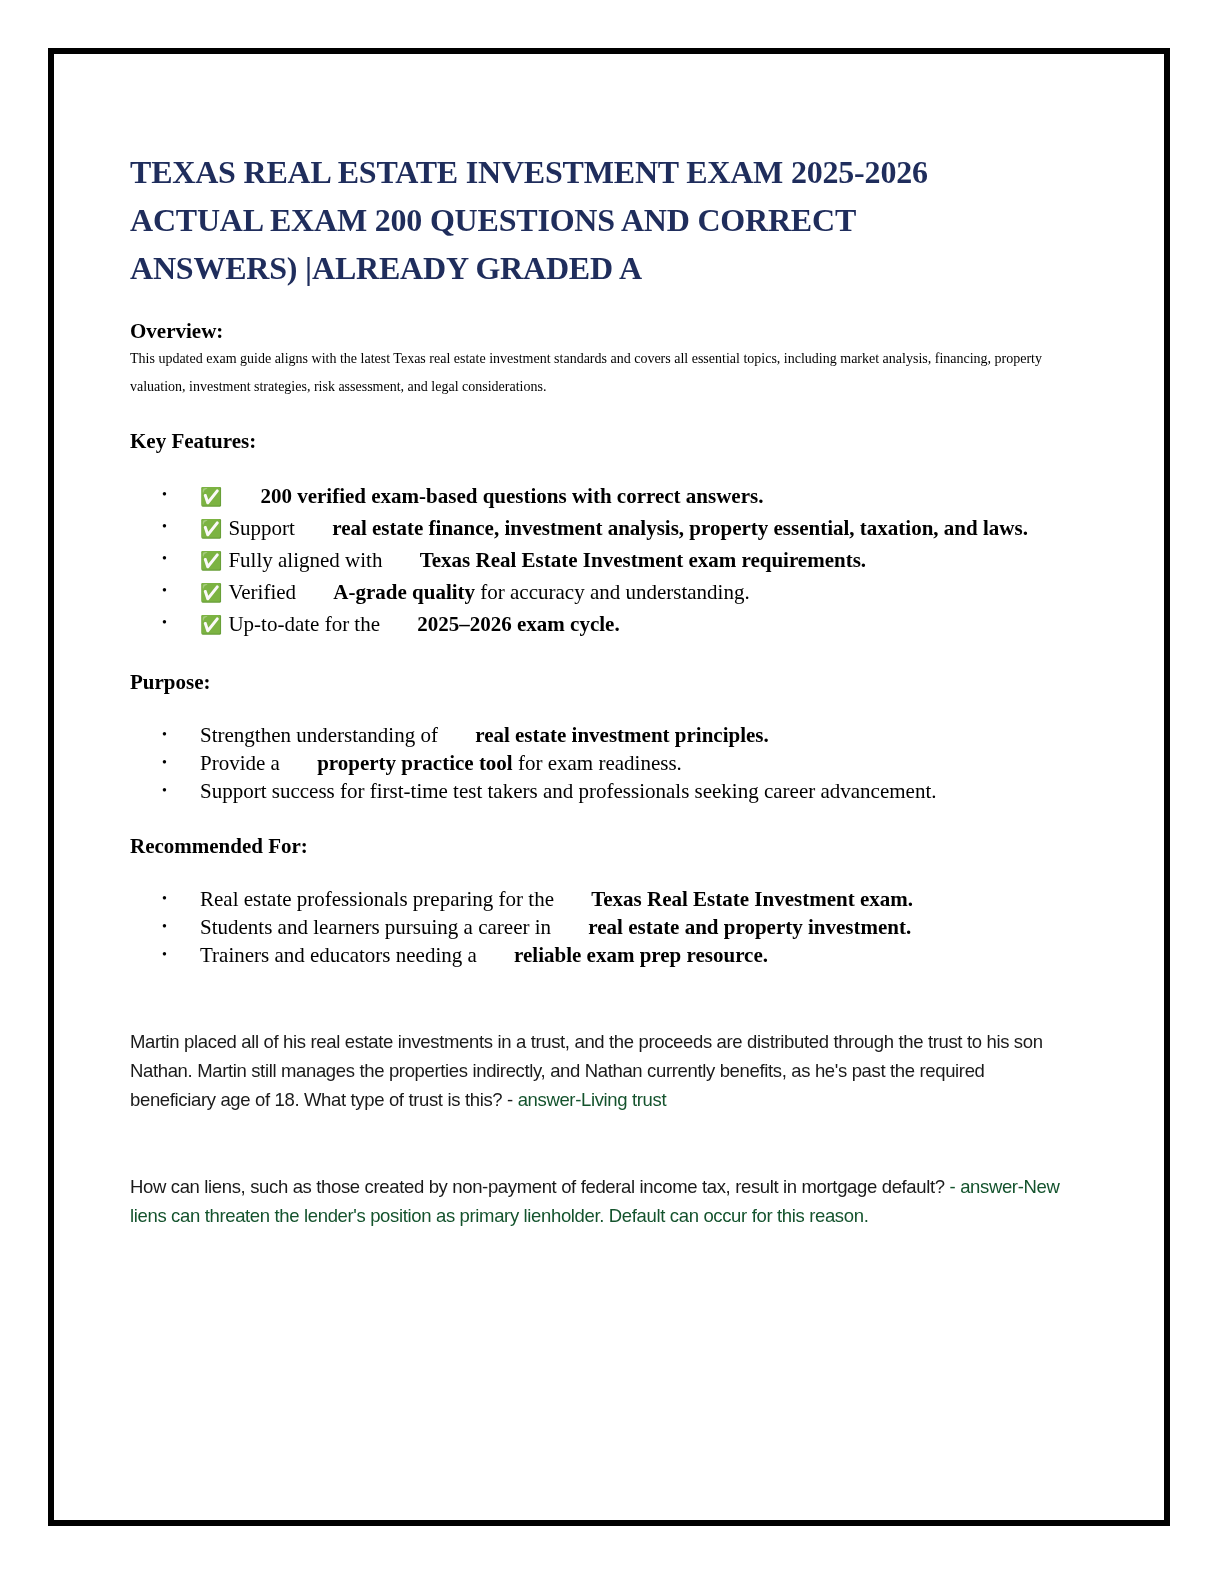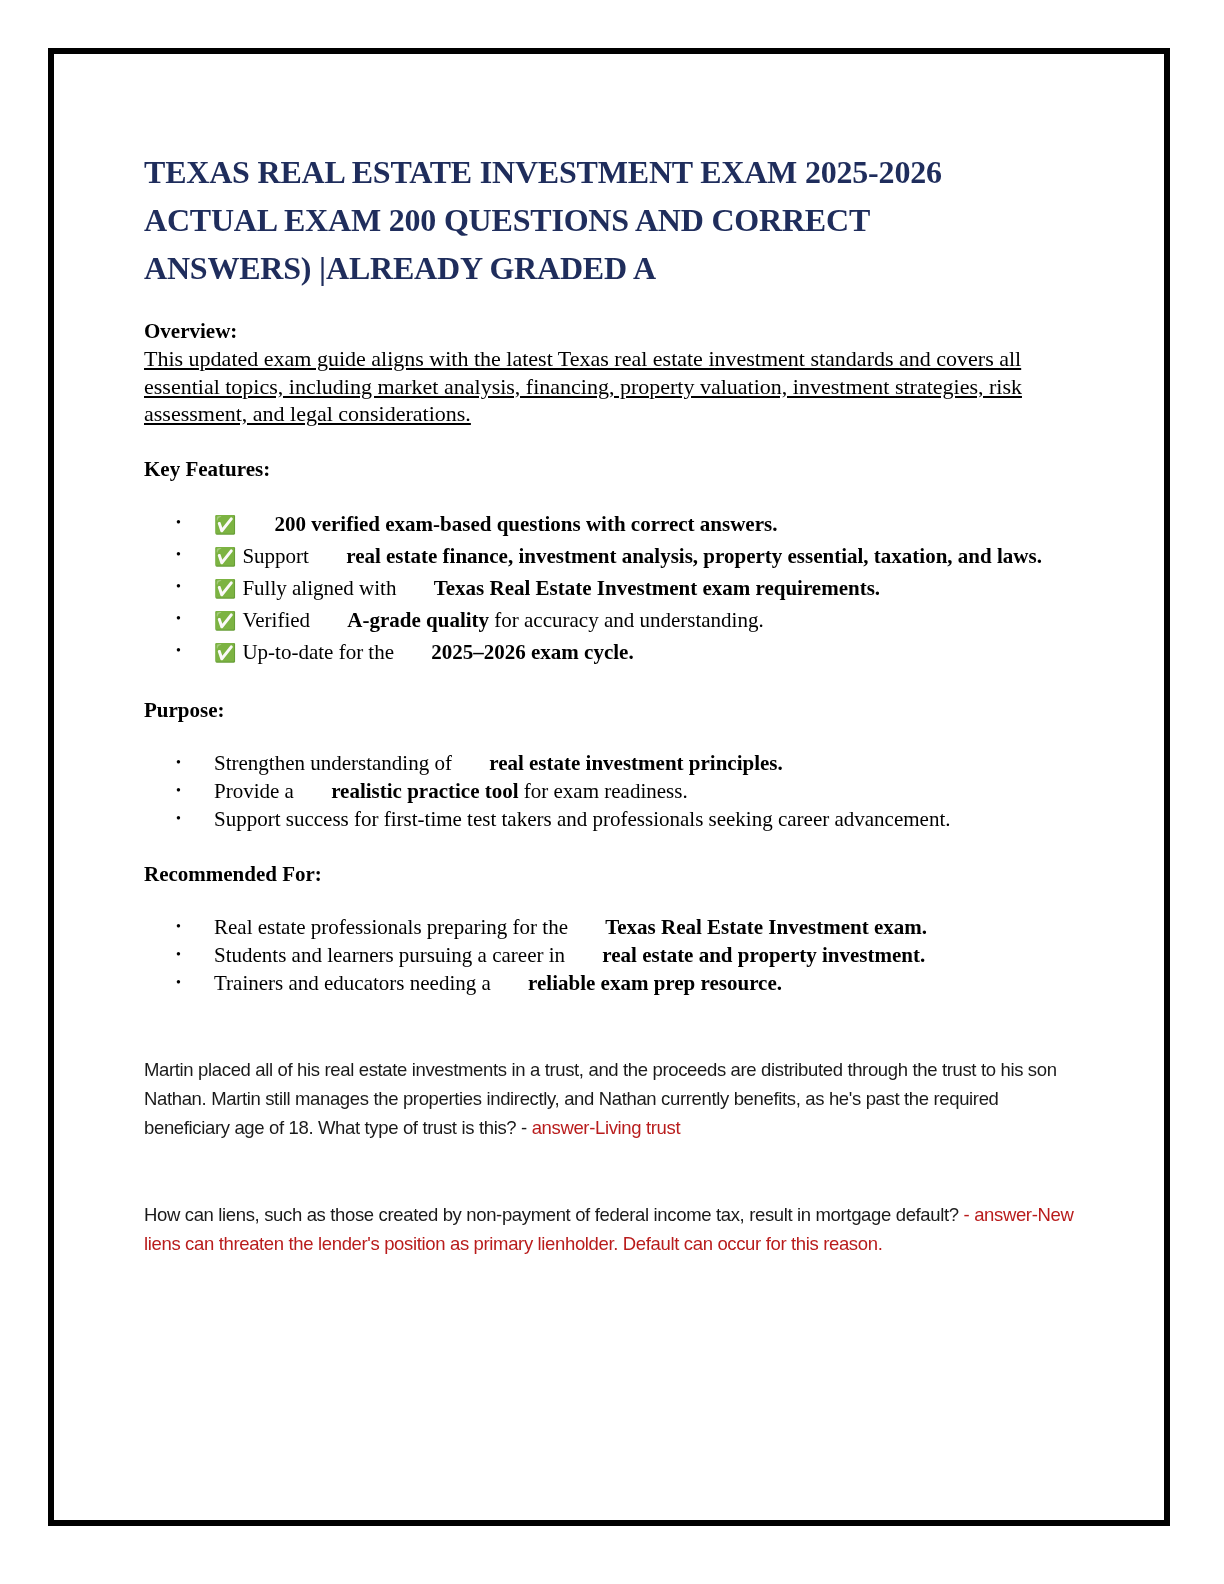--- a/index.html
+++ b/index.html
@@ -2,45 +2,45 @@
 <html><head>
 <meta charset="utf-8">
 <style>
   html, body { margin: 0; padding: 0; background: #ffffff; }
   body { width: 1224px; height: 1584px; position: relative; overflow: hidden; }
   .page-border {
     position: absolute; left: 48px; top: 48px; width: 1110px; height: 1466px;
     border: 6px solid #000000; box-sizing: content-box;
   }
   .content {
-    position: absolute; left: 144px; top: 148px; width: 930px;
+    position: absolute; left: 130px; top: 148px; width: 930px;
     font-family: "Liberation Serif", "DejaVu Serif", serif; color: #000;
   }
   .title {
     font-family: "Liberation Serif", serif; font-weight: bold;
     font-size: 32px; line-height: 48px; color: #1f2d5c; margin: 0;
     letter-spacing: -0.2px;
   }
   .section-heading {
     font-weight: bold; font-size: 21px; line-height: 27px; margin: 0;
   }
-  .para { font-size: 22px; line-height: 27.5px; margin: 0; text-decoration: underline; }
+  .para { font-size: 14px; line-height: 27.5px; margin: 0; }
   ul.bullets { list-style: none; margin: 0; padding: 0; }
   ul.bullets li { position: relative; padding-left: 70px; font-size: 21px; line-height: 28px; }
   ul.bullets li .dot {
     position: absolute; left: 32px; top: 0; font-size: 14px; line-height: 28px;
   }
   ul.feat li { line-height: 30px; margin-bottom: 1px; }
   .check { font-family: "DejaVu Sans", sans-serif; font-size: 18px; margin-right: 6px; }
   b { font-weight: bold; margin-left: 32px; }
   .qa {
     font-family: "Liberation Sans", "DejaVu Sans", sans-serif; font-size: 18.5px;
     line-height: 29px; color: #1a1a1a; margin: 0; letter-spacing: -0.35px;
   }
-  .answer { color: #b91c1c; }
+  .answer { color: #14532d; }
 </style>
 </head>
 <body>
 
 <div class="page-border"></div>
 
 <div class="content">
   <h1 class="title">
     <span>TEXAS REAL ESTATE INVESTMENT EXAM 2025-2026</span><br>
     <span>ACTUAL EXAM 200 QUESTIONS AND CORRECT</span><br>
@@ -60,21 +60,21 @@
     <li><span class="dot">•</span><span class="check">✅</span><span>Fully aligned with </span><b>Texas Real Estate Investment exam requirements.</b><span></span></li>
     <li><span class="dot">•</span><span class="check">✅</span><span>Verified </span><b>A-grade quality</b><span> for accuracy and understanding.</span></li>
     <li><span class="dot">•</span><span class="check">✅</span><span>Up-to-date for the </span><b>2025–2026 exam cycle.</b><span></span></li>
   </ul>
 
   <div style="height:28px"></div>
   <p class="section-heading">Purpose:</p>
   <div style="height:25px"></div>
   <ul class="bullets">
     <li><span class="dot">•</span><span>Strengthen understanding of </span><b>real estate investment principles.</b><span></span></li>
-    <li><span class="dot">•</span><span>Provide a </span><b>realistic practice tool</b><span> for exam readiness.</span></li>
+    <li><span class="dot">•</span><span>Provide a </span><b>property practice tool</b><span> for exam readiness.</span></li>
     <li><span class="dot">•</span><span>Support success for first-time test takers and professionals seeking career advancement.</span><b></b><span></span></li>
   </ul>
 
   <div style="height:28px"></div>
   <p class="section-heading">Recommended For:</p>
   <div style="height:25px"></div>
   <ul class="bullets">
     <li><span class="dot">•</span><span>Real estate professionals preparing for the </span><b>Texas Real Estate Investment exam.</b><span></span></li>
     <li><span class="dot">•</span><span>Students and learners pursuing a career in </span><b>real estate and property investment.</b><span></span></li>
     <li><span class="dot">•</span><span>Trainers and educators needing a </span><b>reliable exam prep resource.</b><span></span></li>

